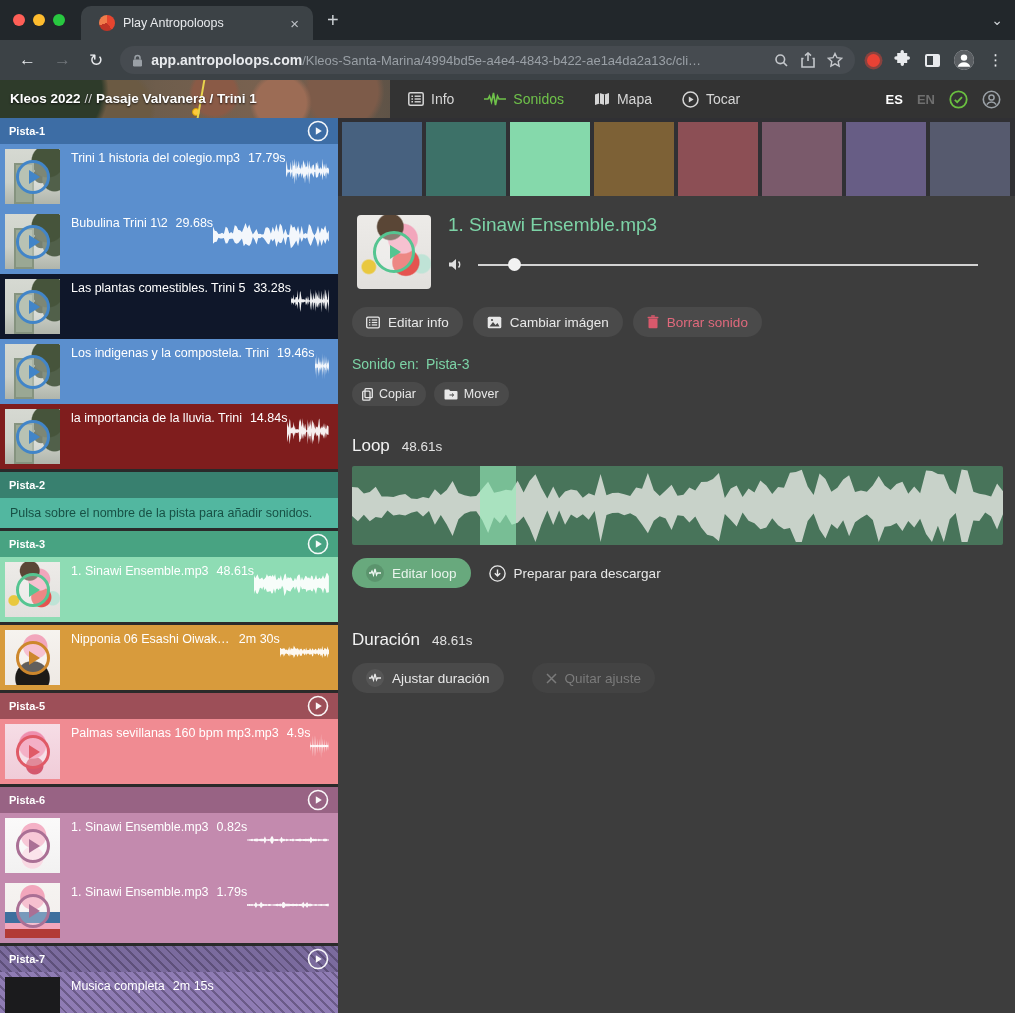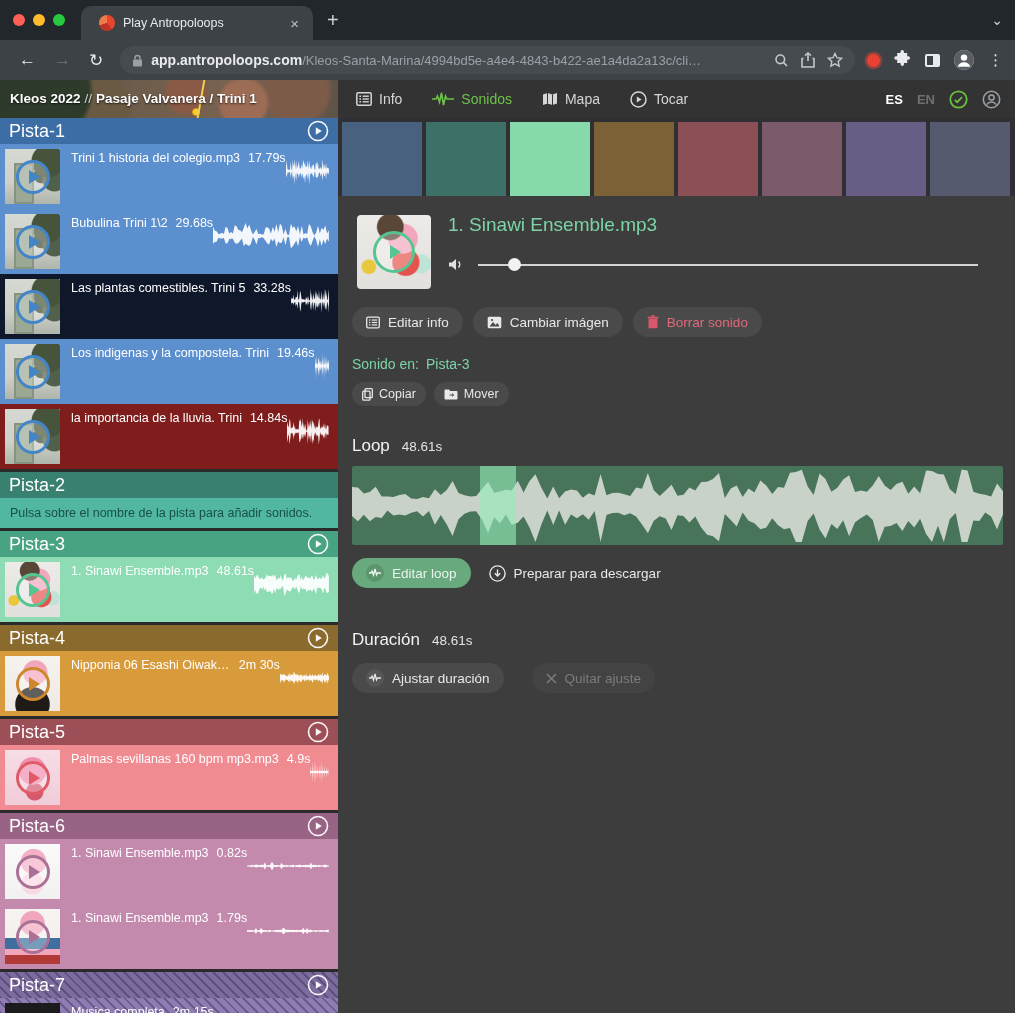--- a/index.html
+++ b/index.html
@@ -34,21 +34,21 @@
   .rec-dot { width:13px; height:13px; border-radius:50%; background:#e94235;
     box-shadow:0 0 0 2.5px rgba(233,66,53,.45); }
   .panel-ico { width:15px; height:13px; border:2px solid #e8eaed; border-radius:2px; position:relative; }
   .panel-ico::after { content:""; position:absolute; right:0; top:0; bottom:0; width:5px; background:#e8eaed; }
   .avatar-chip { width:20px; height:20px; border-radius:50%; background:#dfe1e5; display:flex;
     align-items:center; justify-content:center; }
   .kebab { color:#e8eaed; font-size:15px; letter-spacing:0; margin-right:2px; }
 
   
   .app-header { height:38px; display:flex; }
-  .photo { width:338px; position:relative; overflow:hidden; flex-shrink:0;
+  .photo { width:390px; position:relative; overflow:hidden; flex-shrink:0;
     background:
       radial-gradient(circle at 12% 30%, #2e3b2a 0 16%, rgba(0,0,0,0) 18%),
       radial-gradient(circle at 30% 75%, #6b5a43 0 12%, rgba(0,0,0,0) 14%),
       radial-gradient(circle at 55% 35%, #8a5a46 0 10%, rgba(0,0,0,0) 12%),
       radial-gradient(circle at 72% 60%, #9c6c55 0 9%, rgba(0,0,0,0) 11%),
       radial-gradient(circle at 88% 30%, #7d5b49 0 10%, rgba(0,0,0,0) 12%),
       linear-gradient(90deg,#3f4536,#6e5d4c 40%,#7a6250 70%,#5f5347); }
   .photo::after { content:""; position:absolute; left:200px; top:0; width:2px; height:100%;
     background:#e8d44d; transform:skewX(-10deg); }
   .photo .pin { position:absolute; left:192px; bottom:2px; width:8px; height:8px;
@@ -66,21 +66,21 @@
   .lang.on { color:#fff; } .lang.off { color:#6f6f6f; }
   .hdr-circle { margin-left:14px; display:flex; }
 
   
   .app-body { display:flex; height:895px; overflow:hidden; }
 
   
   .sidebar { width:338px; flex-shrink:0; background:#2a2a2a; overflow:hidden; }
   .track { margin-bottom:3px; }
   .track-header { height:26px; display:flex; align-items:center; padding:0 9px; }
-  .track-name { color:#fff; font-size:18px; font-weight:normal; flex:1; }
+  .track-name { color:#fff; font-size:11px; font-weight:bold; flex:1; }
   .track-play { display:flex; }
   .track-note { height:30px; display:flex; align-items:center; padding:0 10px; font-size:12.5px; }
   .clip { height:65px; display:flex; position:relative; }
   .thumb { width:55px; height:55px; margin:5px 0 0 5px; position:relative; flex-shrink:0;
     overflow:hidden; }
   .overlay-play { position:absolute; left:50%; top:50%; width:34px; height:34px; margin:-17px 0 0 -17px;
     border-radius:50%; background:rgba(255,255,255,.30); display:flex; align-items:center;
     justify-content:center; }
   .overlay-play .tri { width:0; height:0; border-style:solid; border-width:7px 0 7px 11px;
     margin-left:3px; }
@@ -436,29 +436,20 @@
             </div>
             <div class="clip-wave">
               <svg viewBox="0 0 260 30" preserveAspectRatio="none">
                 <path d="M0.0,6.0 L4.1,9.3 L8.1,7.2 L12.2,5.3 L16.3,8.8 L20.3,10.2 L24.4,9.3 L28.4,8.5 L32.5,10.7 L36.6,9.7 L40.6,8.4 L44.7,5.0 L48.8,7.5 L52.8,7.1 L56.9,6.6 L60.9,7.7 L65.0,5.7 L69.1,8.1 L73.1,5.0 L77.2,10.8 L81.3,10.6 L85.3,8.5 L89.4,9.7 L93.4,6.0 L97.5,11.7 L101.6,10.2 L105.6,5.8 L109.7,4.4 L113.8,10.2 L117.8,7.9 L121.9,9.3 L125.9,8.3 L130.0,8.9 L134.1,11.8 L138.1,11.7 L142.2,8.5 L146.3,11.3 L150.3,7.2 L154.4,5.8 L158.4,5.4 L162.5,11.5 L166.6,7.7 L170.6,11.3 L174.7,9.6 L178.8,6.8 L182.8,7.6 L186.9,9.3 L190.9,8.2 L195.0,10.1 L199.1,6.6 L203.1,7.2 L207.2,10.9 L211.3,9.2 L215.3,5.8 L219.4,10.1 L223.4,9.8 L227.5,8.4 L231.6,10.1 L235.6,8.9 L239.7,6.3 L243.8,9.7 L247.8,8.1 L251.9,4.1 L255.9,4.5 L260.0,7.2 L260.0,23.3 L255.9,23.6 L251.9,24.1 L247.8,19.9 L243.8,19.1 L239.7,24.6 L235.6,20.7 L231.6,19.3 L227.5,18.9 L223.4,18.5 L219.4,18.9 L215.3,25.0 L211.3,21.8 L207.2,19.2 L203.1,22.5 L199.1,22.0 L195.0,20.4 L190.9,21.4 L186.9,21.0 L182.8,23.2 L178.8,19.9 L174.7,20.0 L170.6,19.8 L166.6,20.6 L162.5,17.1 L158.4,23.3 L154.4,23.7 L150.3,20.2 L146.3,17.2 L142.2,21.0 L138.1,17.7 L134.1,18.7 L130.0,20.4 L125.9,22.7 L121.9,21.9 L117.8,21.7 L113.8,20.5 L109.7,24.6 L105.6,26.9 L101.6,19.1 L97.5,16.8 L93.4,20.0 L89.4,19.2 L85.3,21.3 L81.3,19.5 L77.2,19.9 L73.1,24.5 L69.1,19.6 L65.0,24.3 L60.9,24.5 L56.9,22.1 L52.8,22.6 L48.8,22.7 L44.7,22.8 L40.6,19.3 L36.6,21.6 L32.5,17.4 L28.4,20.8 L24.4,18.7 L20.3,19.0 L16.3,22.7 L12.2,25.1 L8.1,24.3 L4.1,20.7 L0.0,25.1 Z" fill="#ffffff" fill-opacity="0.93"></path>
               </svg>
             </div>
           </div>
         </div>
       </div>
       <div class="track">
-        <div class="track-header" style="background-color: rgb(138, 106, 45);">
-          <span class="track-name">Pista-4</span>
-          <span class="track-play">
-            <svg width="22" height="22" viewBox="0 0 22 22">
-              <circle cx="11" cy="11" r="9.5" fill="none" stroke="#fff" stroke-width="1.6" opacity="0.95"></circle>
-              <path d="M8.8 7.2v7.6l6-3.8z" fill="#fff" opacity="0.95"></path>
-            </svg>
-          </span>
-        </div>
         <div class="clip" style="background-color: rgb(216, 155, 60);">
           <div class="thumb peppa-bling">
             <div class="overlay-play" style="border: 3px solid rgb(205, 135, 44);">
               <div class="tri" style="border-color: transparent transparent transparent rgb(205, 135, 44);"></div>
             </div>
           </div>
           <div class="clip-body">
             <div class="clip-top">
               <div class="clip-title">Nipponia 06 Esashi Oiwake.mp3</div>
               <div class="clip-dur">2m 30s</div>

